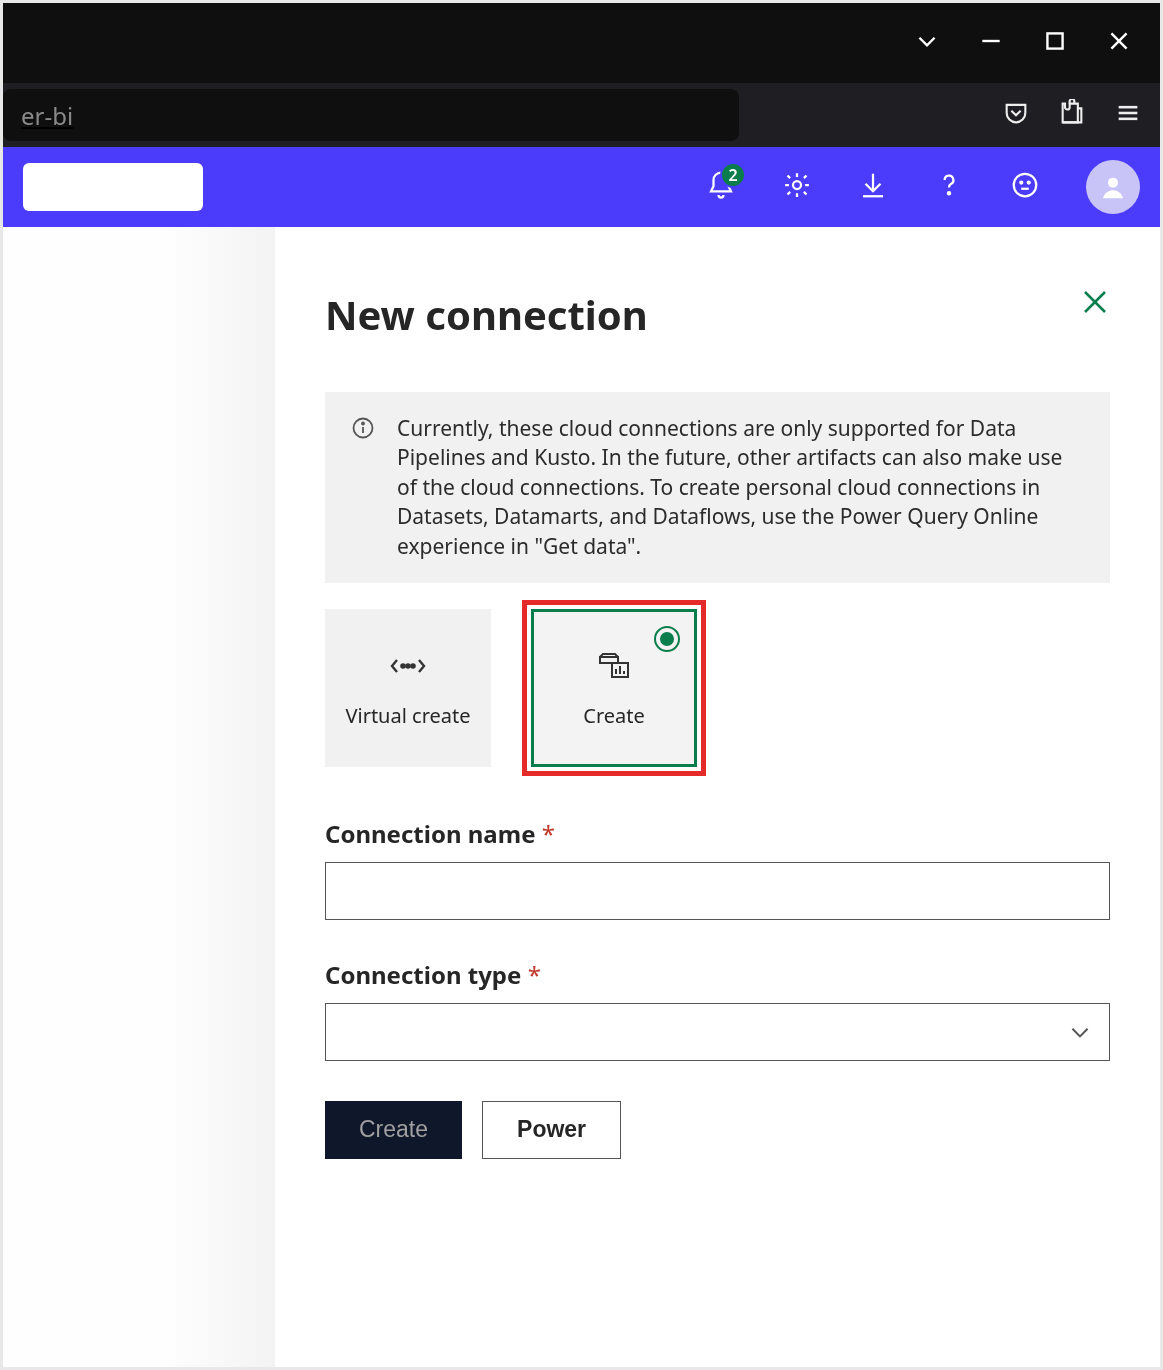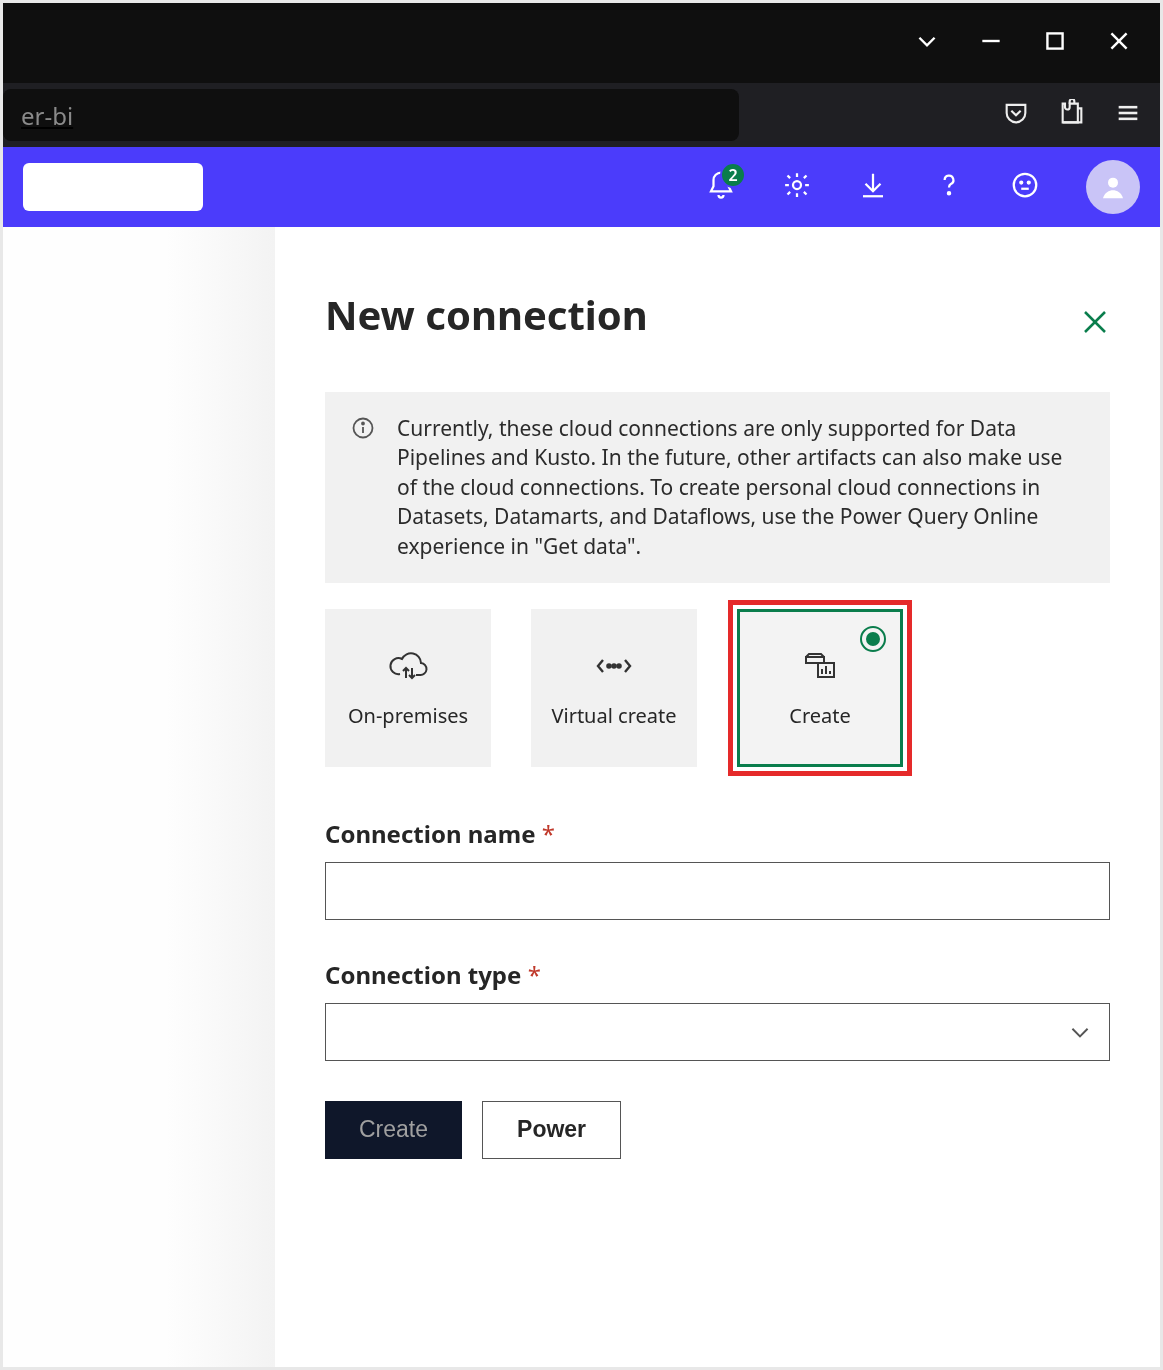--- a/index.html
+++ b/index.html
@@ -117,21 +117,21 @@
     background: linear-gradient(90deg, #fefefe 60%, #f3f3f3);
   }
   .panel {
     position: absolute;
     left: 272px; right: 0; top: 0; bottom: 0;
     background: #fff;
     padding: 60px 50px 40px 50px;
   }
   .panel-header {
     display: flex;
-    align-items: flex-end;
+    align-items: flex-start;
     justify-content: space-between;
     margin-bottom: 50px;
     gap: 25px;
   }
   .panel-title {
     font-size: 40px;
     font-weight: 700;
     color: #262626;
   }
   .close-x svg { width: 30px; height: 30px; stroke: #0a7d4c; }
@@ -364,32 +364,20 @@
           <svg viewBox="0 0 24 24" fill="none" stroke="#555" stroke-width="1.8">
               <circle cx="12" cy="12" r="9.5"></circle>
               <line x1="12" y1="11" x2="12" y2="17"></line>
               <circle cx="12" cy="7.5" r="1" fill="#555"></circle>
             </svg>
         </span>
         <div>Currently, these cloud connections are only supported for Data Pipelines and Kusto. In the future, other artifacts can also make use of the cloud connections. To create personal cloud connections in Datasets, Datamarts, and Dataflows, use the Power Query Online experience in "Get data".</div>
       </div>
 
       <div class="tile-row">
-        <div class="tile">
-          <span class="tile-ico">
-            <svg viewBox="0 0 40 32" fill="none" stroke="#333" stroke-width="2">
-                <path d="M12 24a8 8 0 1 1 2-15 10 10 0 0 1 19 4 6 6 0 0 1-1 12h-4"></path>
-                <polyline points="18 18 18 28"></polyline>
-                <polyline points="24 28 24 18"></polyline>
-                <polyline points="15 21 18 18 21 21"></polyline>
-                <polyline points="21 25 24 28 27 25"></polyline>
-              </svg>
-          </span>
-          <span>On-premises</span>
-        </div>
         <div class="tile">
           <span class="tile-ico">
             <svg viewBox="0 0 40 32" fill="none" stroke="#333" stroke-width="2.4">
                 <polyline points="9 10 4 16 9 22"></polyline>
                 <polyline points="31 10 36 16 31 22"></polyline>
                 <circle cx="15" cy="16" r="1.6" fill="#333"></circle>
                 <circle cx="20" cy="16" r="1.6" fill="#333"></circle>
                 <circle cx="25" cy="16" r="1.6" fill="#333"></circle>
               </svg>
           </span>

